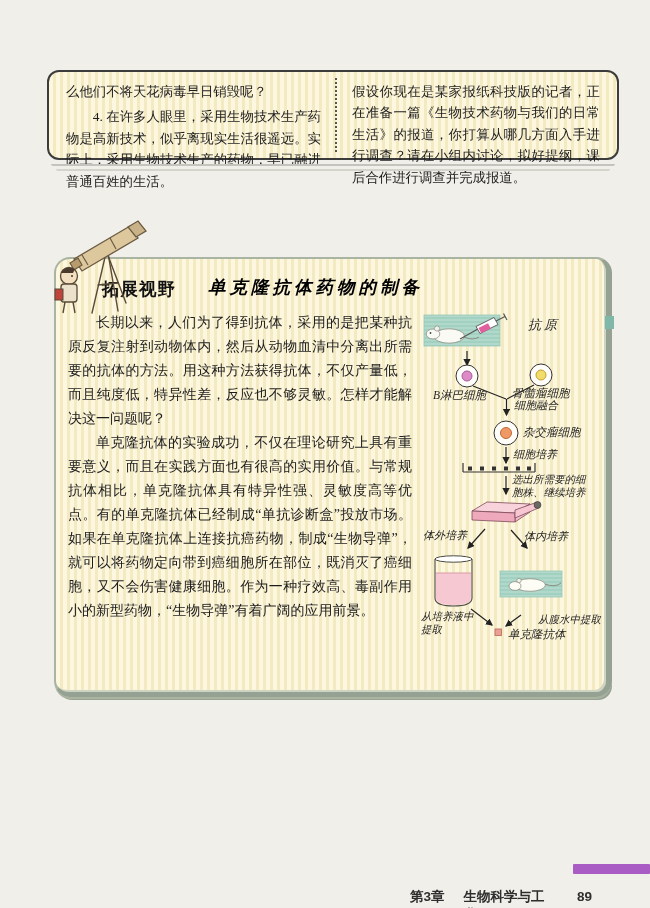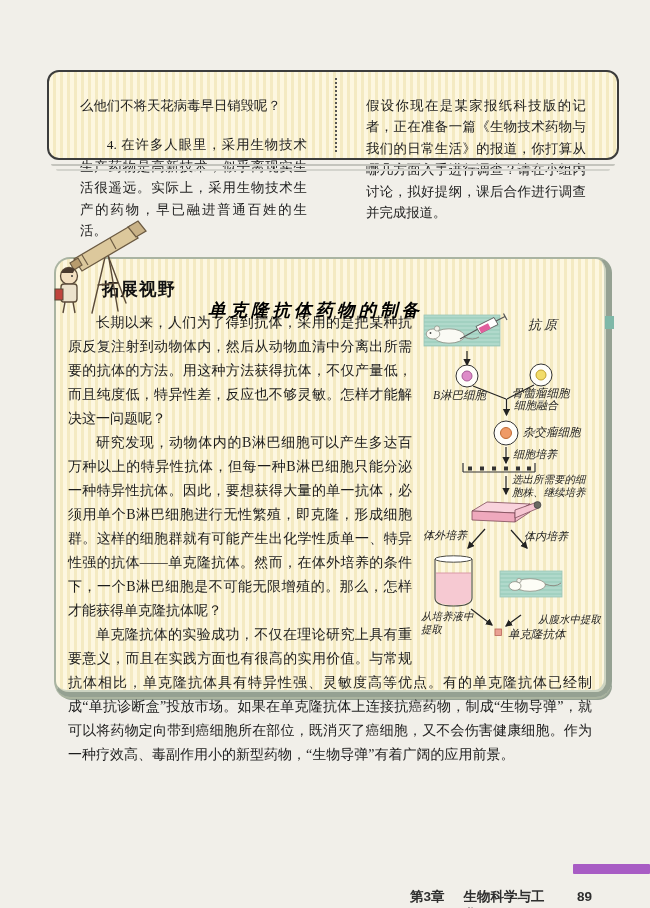--- a/index.html
+++ b/index.html
@@ -15,40 +15,40 @@
   
   .disc-box {
     position:absolute; left:47px; top:70px; width:572px; height:90px;
     border:2px solid #3c3c3c; border-radius:12px; box-sizing:border-box;
     display:flex;
   }
   .disc-col { font-size:13.4px; line-height:1.6; text-align:justify; padding:5px 10px 4px 13px; box-sizing:border-box; }
   .disc-left  { width:286px; }
   .disc-right { flex:1; padding:5px 13px 4px 11px; }
   .disc-divider { border-left:2px dotted #555; margin:6px 0; width:0; }
-  .disc-col p { margin:18px; }
+  .disc-col p { margin:4px; }
   .indent2 { text-indent:2em; }
   .stackline { position:absolute; border-bottom:2px solid #c4c4bd; border-radius:0 0 10px 10px; height:0; }
   .stackline.s1 { left:51px; top:164px; width:564px; }
   .stackline.s2 { left:56px; top:169px; width:554px; border-bottom-color:#d4d4cd; }
   
   .main-box {
     position:absolute; left:54px; top:257px; width:558px; height:440px;
     box-sizing:border-box; border-radius:16px;
     border:2px solid #aab4a2; border-right:6px solid #95a192; border-bottom:5px solid #95a192;
     box-shadow: inset -2px -2px 0 #cdd4c2, 0 3px 0 -1px #aab49f, 2px 5px 0 -2px #96a294;
   }
   .mb-header-badge {
     position:absolute; left:46px; top:18px;
     font-family:"Liberation Sans","DejaVu Sans",sans-serif;
     font-weight:bold; font-size:17.5px; color:#111; letter-spacing:1px;
   }
   .mb-title {
     position:absolute; left:152px; top:16px;
-    font-size:17.5px; letter-spacing:4px; color:#000; font-weight:bold; font-style:italic;margin-top:23px;
+    font-size:17.5px; letter-spacing:4px; color:#000; font-weight:bold; font-style:italic;
   }
   .mb-content { padding:52px 14px 0 12px; }
   .mb-content p { margin:0; font-size:14px; line-height:24px; text-align:justify; text-indent:2em;font-family:Liberation Serif, serif; }
   .border-accent { position:absolute; width:9px; height:13px; background:#7fb8a8; left:549px; top:57px; }
   
   .diagram {
     float:right; position:relative; width:172px; height:334px;
     margin:2px 0 4px 8px;
   }
   .dlabel { position:absolute; font-style:italic; color:#1e1e1e; line-height:1.25; }
@@ -192,21 +192,20 @@
       <div class="dlabel lab-culture">细胞培养</div>
       <div class="dlabel lab-select">选出所需要的细胞株、继续培养</div>
       <div class="dlabel lab-invitro">体外培养</div>
       <div class="dlabel lab-invivo">体内培养</div>
       <div class="dlabel lab-medium">从培养液中提取</div>
       <div class="dlabel lab-ascites">从腹水中提取</div>
       <div class="dlabel lab-mab">单克隆抗体</div>
     </div>
 
     <p>长期以来，人们为了得到抗体，采用的是把某种抗原反复注射到动物体内，然后从动物血清中分离出所需要的抗体的方法。用这种方法获得抗体，不仅产量低，而且纯度低，特异性差，反应也不够灵敏。怎样才能解决这一问题呢？</p>
-    <p>研究发现，动物体内的B淋巴细胞可以产生多达百万种以上的特异性抗体，但每一种B淋巴细胞只能分泌一种特异性抗体。因此，要想获得大量的单一抗体，必须用单个B淋巴细胞进行无性繁殖，即克隆，形成细胞群。这样的细胞群就有可能产生出化学性质单一、特异性强的抗体——单克隆抗体。然而，在体外培养的条件下，一个B淋巴细胞是不可能无限增殖的。那么，怎样才能获得单克隆抗体呢？</p>
     <p>单克隆抗体的实验成功，不仅在理论研究上具有重要意义，而且在实践方面也有很高的实用价值。与常规抗体相比，单克隆抗体具有特异性强、灵敏度高等优点。有的单克隆抗体已经制成“单抗诊断盒”投放市场。如果在单克隆抗体上连接抗癌药物，制成“生物导弹”，就可以将药物定向带到癌细胞所在部位，既消灭了癌细胞，又不会伤害健康细胞。作为一种疗效高、毒副作用小的新型药物，“生物导弹”有着广阔的应用前景。</p>
   </div>
 </div>
 
 <svg class="illus" viewBox="0 0 104 98">
   <g stroke="#5a4a38" stroke-width="1.4" fill="none" stroke-linecap="round">
     <line x1="52" y1="34" x2="38" y2="94"></line>
     <line x1="54" y1="34" x2="64" y2="92"></line>
     <line x1="53" y1="34" x2="72" y2="84"></line>
     <line x1="44" y1="66" x2="63" y2="64"></line>

